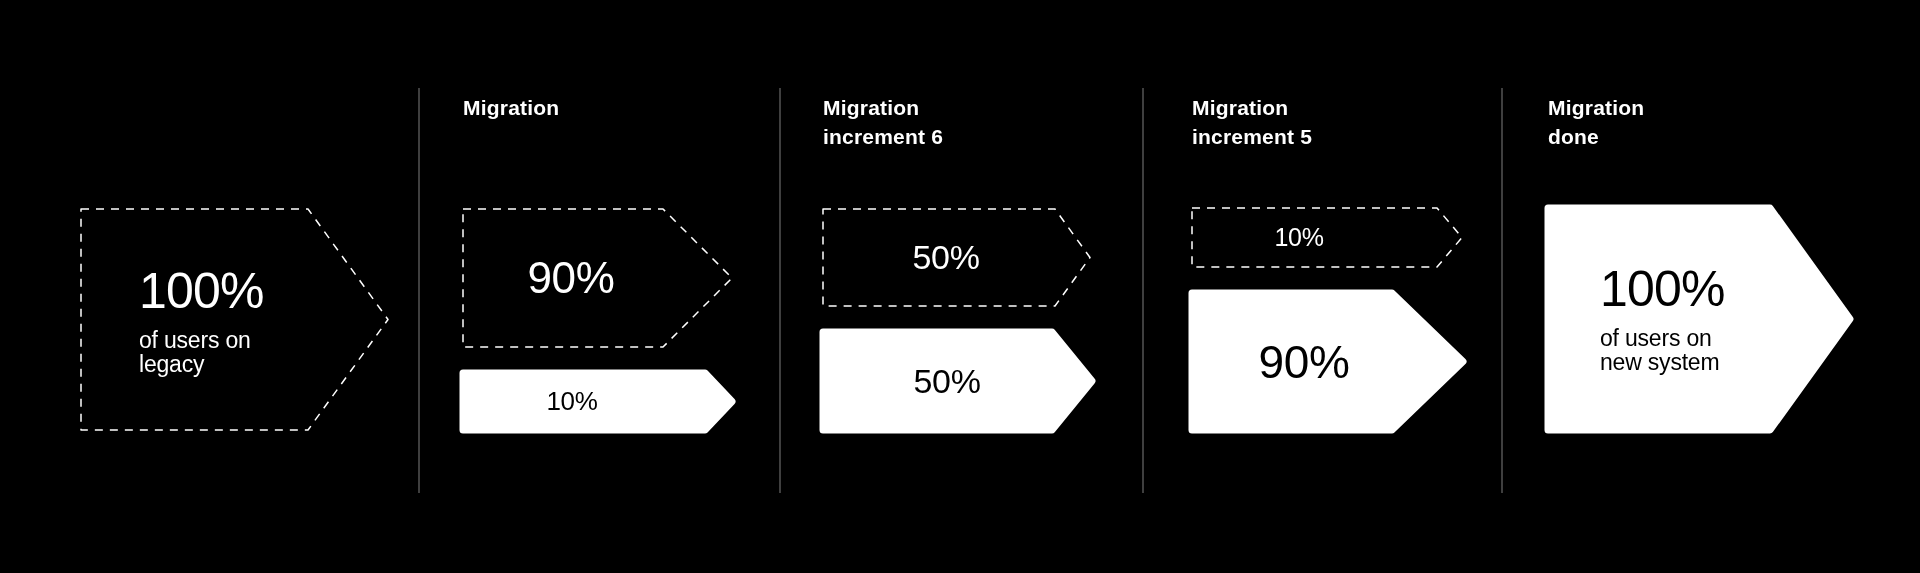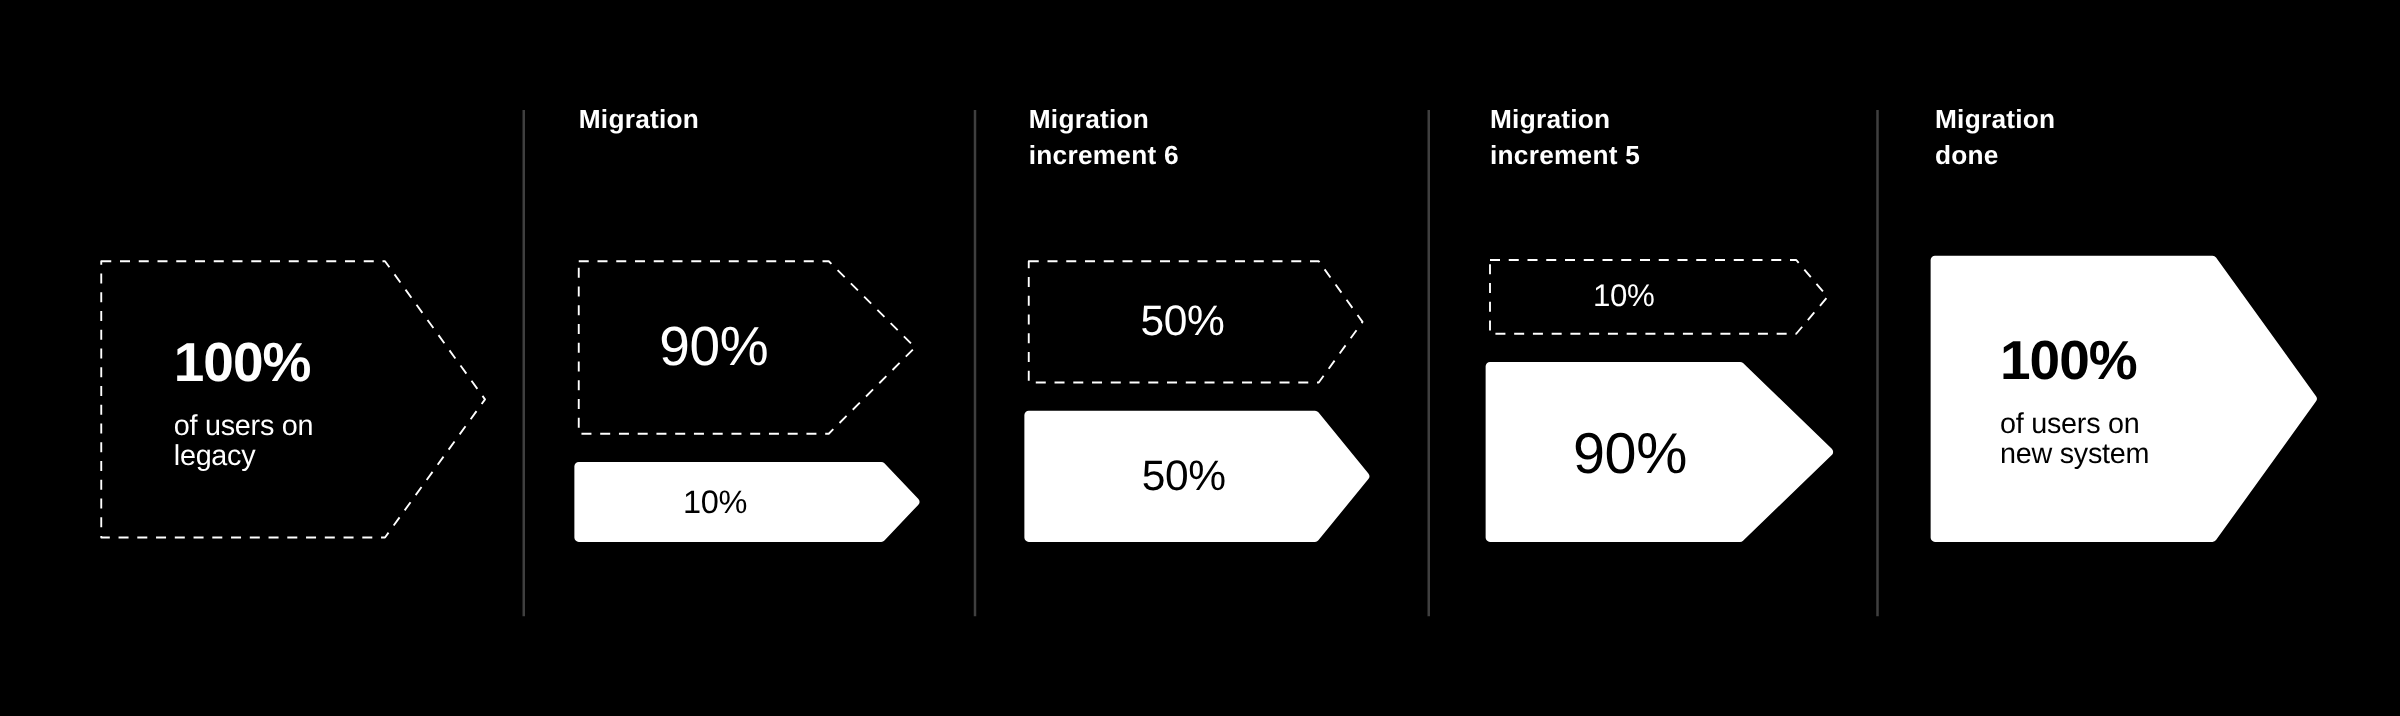--- a/index.html
+++ b/index.html
@@ -6,33 +6,33 @@
   .stage{
     position:relative;
     width:1920px;height:573px;
     background:#000;
     overflow:hidden;
     font-family:"Liberation Sans", sans-serif;
   }
   .shape-layer{position:absolute;left:0;top:0;width:1920px;height:573px;}
   .divider{position:absolute;top:88px;height:405px;width:2px;background:#3f3f3f;}
   .col-header{
-    position:absolute;top:81px;width:280px;
+    position:absolute;top:93px;width:280px;
     color:#fff;font-size:21px;line-height:29px;font-weight:700;
     letter-spacing:0.2px;
   }
   .col-header span{display:block;}
   .pct-label{
     position:absolute;display:flex;align-items:center;justify-content:center;
     font-weight:400;letter-spacing:-0.3px;
   }
   .pct-white{color:#fff;}
   .pct-black{color:#000;}
   .big-label{position:absolute;letter-spacing:-0.2px;}
-  .big-label .value{font-size:44px;line-height:42px;font-weight:700;letter-spacing:-0.8px;}
+  .big-label .value{font-size:50px;line-height:42px;font-weight:400;letter-spacing:-0.8px;}
   .big-label .sub{font-size:23px;line-height:24px;font-weight:400;margin-top:16px;}
   .big-label .sub span{display:block;}
   .lbl-white{color:#fff;}
   .lbl-black{color:#000;}
   .fs-xl{font-size:46px;}
   .fs-lg{font-size:44px;}
   .fs-md{font-size:34px;text-align:right;}
   .fs-sm{font-size:26px;}
   .fs-xs{font-size:25px;}
 </style>

